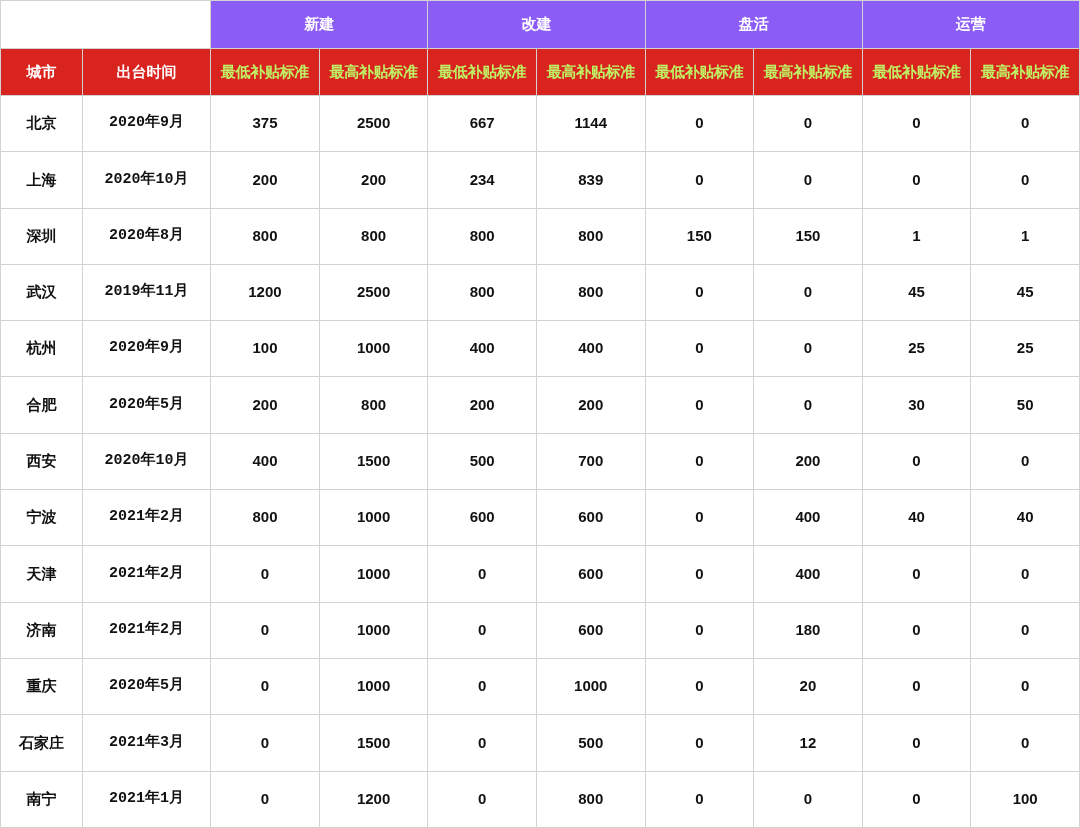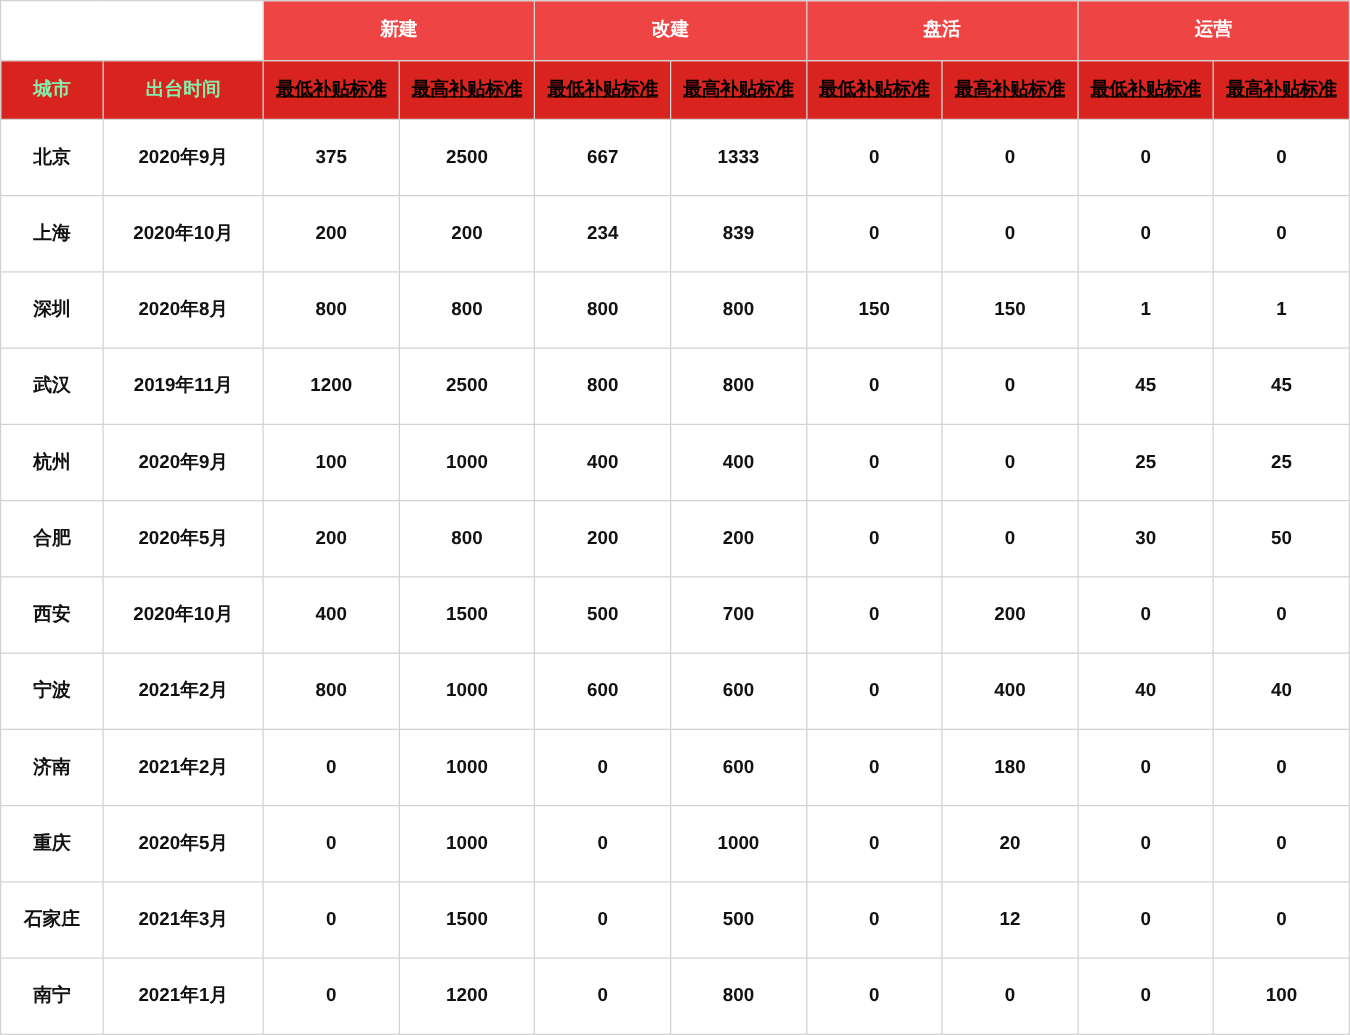--- a/index.html
+++ b/index.html
@@ -29,50 +29,50 @@
     text-align: center;
     vertical-align: middle;
     font-weight: bold;
     font-size: 15px;
     padding: 2px 3px;
     line-height: 1.12;
     box-sizing: border-box;
   }
   
   .hdr-group {
-    background: #ef4444;
+    background: #8b5cf6;
     color: #ffffff;
     border: 1px solid #d8231e;
     font-size: 16px;
     height: 48px;
   }
   .hdr-blank {
     background: #ffffff;
     border: 1px solid #ffffff;
   }
   .hdr-sub {
     background: #d8231e;
-    color: #000000;
+    color: #bef264;
     border: 1px solid #d8231e;
     font-size: 13px;
     height: 47px;
     letter-spacing: -0.3px;
-    text-decoration: underline;
   }
   .hdr-corner {
     background: #d8231e;
-    color: #86efac;
+    color: #ffffff;
     border: 1px solid #d8231e;
     font-size: 16px;
   }
   .cell-city {
     font-size: 16px;
   }
   .cell-date {
     font-size: 15px;
+    font-family: Liberation Mono, monospace;
   }
   .cell-num {
     font-size: 15px;
   }
   tbody tr { height: 45px; }
 </style>
 </head>
 <body>
 
 <table id="subsidy-table">
@@ -109,21 +109,21 @@
       <th class="hdr-sub">最高补贴标准</th>
     </tr>
   </thead>
   <tbody>
     <tr>
       <td class="cell-city">北京</td>
       <td class="cell-date">2020年9月</td>
       <td class="cell-num">375</td>
       <td class="cell-num">2500</td>
       <td class="cell-num">667</td>
-      <td class="cell-num">1333</td>
+      <td class="cell-num">1144</td>
       <td class="cell-num">0</td>
       <td class="cell-num">0</td>
       <td class="cell-num">0</td>
       <td class="cell-num">0</td>
     </tr>
     <tr>
       <td class="cell-city">上海</td>
       <td class="cell-date">2020年10月</td>
       <td class="cell-num">200</td>
       <td class="cell-num">200</td>
@@ -200,20 +200,32 @@
       <td class="cell-num">800</td>
       <td class="cell-num">1000</td>
       <td class="cell-num">600</td>
       <td class="cell-num">600</td>
       <td class="cell-num">0</td>
       <td class="cell-num">400</td>
       <td class="cell-num">40</td>
       <td class="cell-num">40</td>
     </tr>
     <tr>
+      <td class="cell-city">天津</td>
+      <td class="cell-date">2021年2月</td>
+      <td class="cell-num">0</td>
+      <td class="cell-num">1000</td>
+      <td class="cell-num">0</td>
+      <td class="cell-num">600</td>
+      <td class="cell-num">0</td>
+      <td class="cell-num">400</td>
+      <td class="cell-num">0</td>
+      <td class="cell-num">0</td>
+    </tr>
+    <tr>
       <td class="cell-city">济南</td>
       <td class="cell-date">2021年2月</td>
       <td class="cell-num">0</td>
       <td class="cell-num">1000</td>
       <td class="cell-num">0</td>
       <td class="cell-num">600</td>
       <td class="cell-num">0</td>
       <td class="cell-num">180</td>
       <td class="cell-num">0</td>
       <td class="cell-num">0</td>

